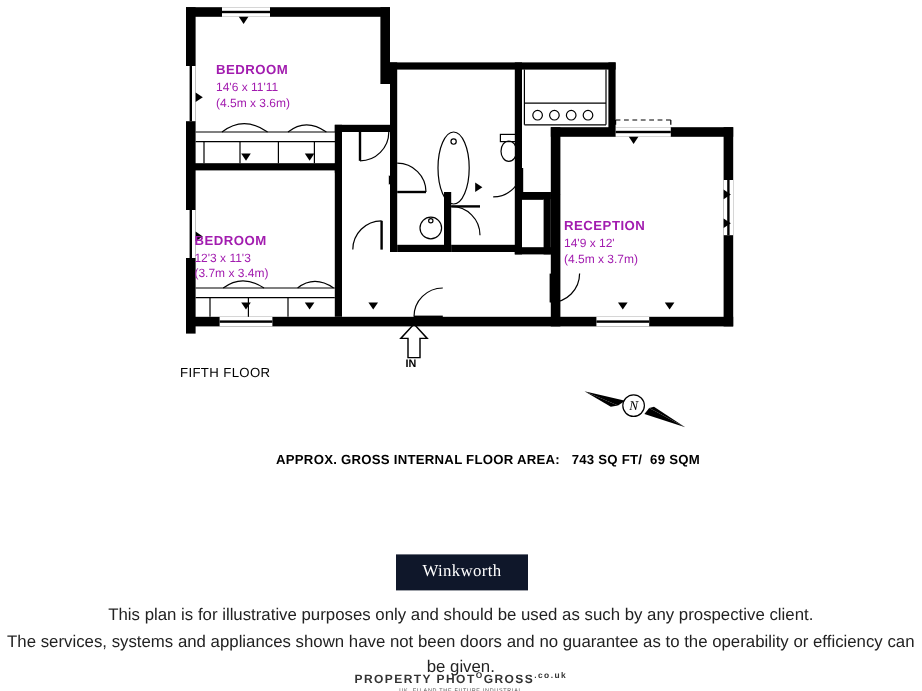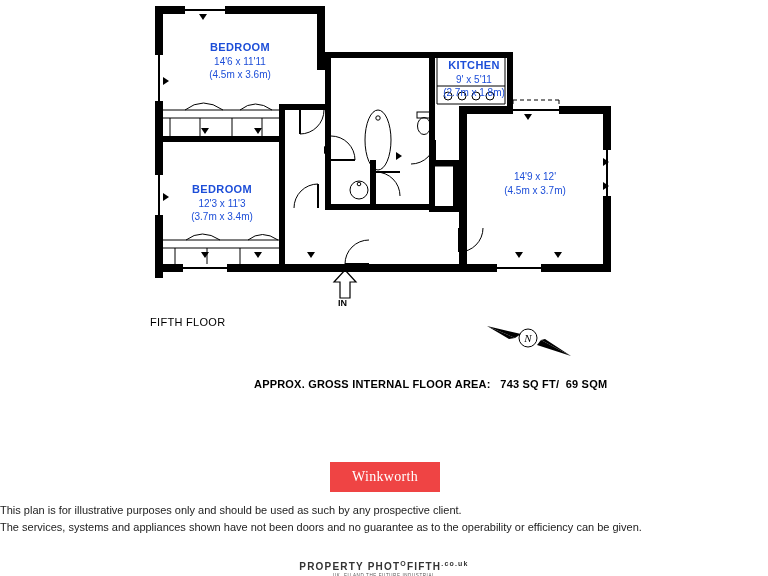--- a/index.html
+++ b/index.html
@@ -23,23 +23,24 @@
     height: 576px;
   }
   
   .wall {
     position: absolute;
     background: #000000;
   }
   
   .room-label {
     position: absolute;
-    text-align: center;
+    text-align: left;
     line-height: 1.35;
-    color: #1d4ed8;
+    color: #a21caf;
+    margin-top: 12px;
   }
   .room-label .rname {
     font-size: 11px;
     font-weight: bold;
     letter-spacing: 0.4px;
     display: block;
   }
   .room-label .rdim {
     font-size: 10px;
     display: block;
@@ -65,34 +66,35 @@
   }
   .in-text {
     position: absolute;
     font-size: 9px;
     font-weight: bold;
     color: #000;
   }
   
   .logo {
     position: absolute;
-    background: #ef4444;
+    background: #0f172a;
     color: #ffffff;
     display: flex;
     align-items: center;
     justify-content: center;
     font-size: 14px;
     letter-spacing: 0.3px;
     font-family: "Liberation Serif", serif;
   }
   
   .disclaimer {
     position: absolute;
     width: 768px;
-    font-size: 11px;
+    text-align: center;
+    font-size: 14px;
     line-height: 1.55;
     color: #222;
   }
   .credit {
     position: absolute;
     width: 768px;
     text-align: center;
   }
   .credit .c1 {
     font-size: 10px;
@@ -271,68 +273,64 @@
     </g>
   </svg>
 
   <div class="room-label" style="left:180px; top:40px; width:120px;">
     <span class="rname">BEDROOM</span>
     <span class="rdim">14'6 x 11'11</span>
     <span class="rdim2">(4.5m x 3.6m)</span>
   </div>
 
 
-  <div class="room-label" style="left:425px; top:58px; width:98px;">
-    <span class="rname">KITCHEN</span>
-    <span class="rdim">9' x 5'11</span>
-    <span class="rdim2">(2.7m x 1.8m)</span>
-  </div>
 
   <div class="room-label" style="left:162px; top:182px; width:120px;">
     <span class="rname">BEDROOM</span>
     <span class="rdim">12'3 x 11'3</span>
     <span class="rdim2">(3.7m x 3.4m)</span>
   </div>
 
   <div class="room-label" style="left:470px; top:170px; width:130px;">
+    <span class="rname">RECEPTION</span>
     <span class="rdim">14'9 x 12'</span>
     <span class="rdim2">(4.5m x 3.7m)</span>
   </div>
 
   <svg class="overlay" viewBox="0 0 768 576">
     <g stroke="#000" fill="none" stroke-width="1.2">
       <path d="M340 298 L340 282 L334 282 L345 270 L356 282 L350 282 L350 298 Z"></path>
     </g>
   </svg>
   <div class="in-text" style="left:338px; top:298px;">IN</div>
 
-  <div class="floor-text" style="left:150px; top:316px;">FIFTH FLOOR</div>
+  <div class="floor-text" style="left:150px; top:305px;">FIFTH FLOOR</div>
 
   <div class="compass" style="left:485px; top:312px; width:90px; height:50px;">
     <svg viewBox="0 0 90 50" width="90" height="50">
       <polygon points="2,14 36,22 30,26" fill="#000"></polygon>
       <polygon points="2,14 30,26 24,27" fill="#000"></polygon>
       <polygon points="86,44 52,33 56,28" fill="#000"></polygon>
       <polygon points="86,44 56,28 60,27" fill="#000"></polygon>
       <circle cx="43" cy="26" r="9" fill="none" stroke="#000" stroke-width="1"></circle>
       <text x="43" y="30" font-family="Liberation Serif, serif" font-size="11" text-anchor="middle" fill="#000" font-style="italic">N</text>
     </svg>
   </div>
 
-  <div class="area-text" style="left:254px; top:378px;">APPROX. GROSS INTERNAL FLOOR AREA:   743 SQ FT/  69 SQM</div>
+  <div class="area-text" style="left:230px; top:378px;">APPROX. GROSS INTERNAL FLOOR AREA:   743 SQ FT/  69 SQM</div>
 
   <div class="logo" style="left:330px; top:462px; width:110px; height:30px;">
     <span>Winkworth</span>
   </div>
 
   <div class="disclaimer" style="left:0; top:502px;">
     <div>This plan is for illustrative purposes only and should be used as such by any prospective client.</div>
     <div>The services, systems and appliances shown have not been doors and no guarantee as to the operability or efficiency can be given.</div>
   </div>
 
   <div class="credit" style="left:0; top:560px;">
     <div class="c1">
-      <span>PROPERTY PHOT</span><span class="sup">O</span><span>FIFTH</span><span class="sup">.co.uk</span>
+      <span>PROPERTY PHOT</span><span class="sup">O</span><span>GROSS</span><span class="sup">.co.uk</span>
     </div>
     <div class="c2">UK, EU AND THE FUTURE INDUSTRIAL</div>
   </div>
 
 </div>
 
 </body></html>

